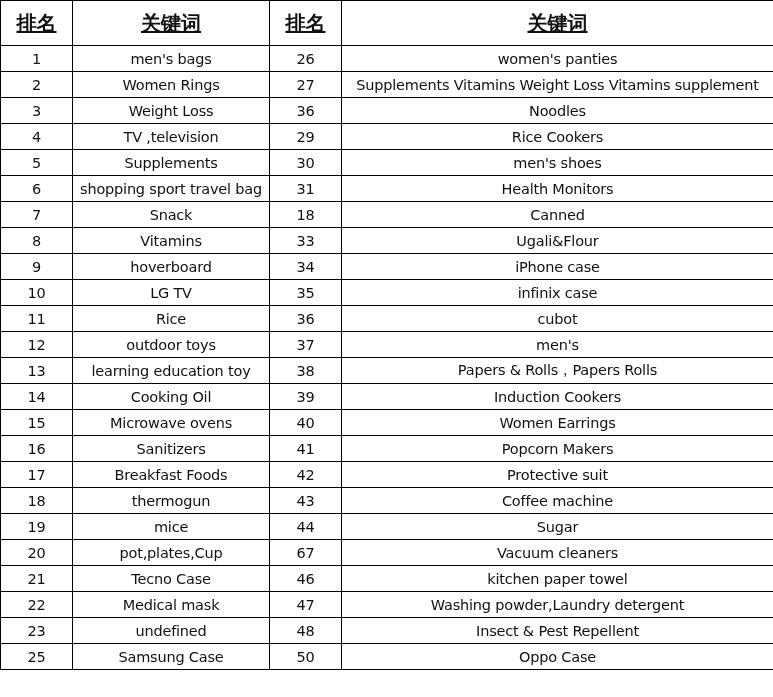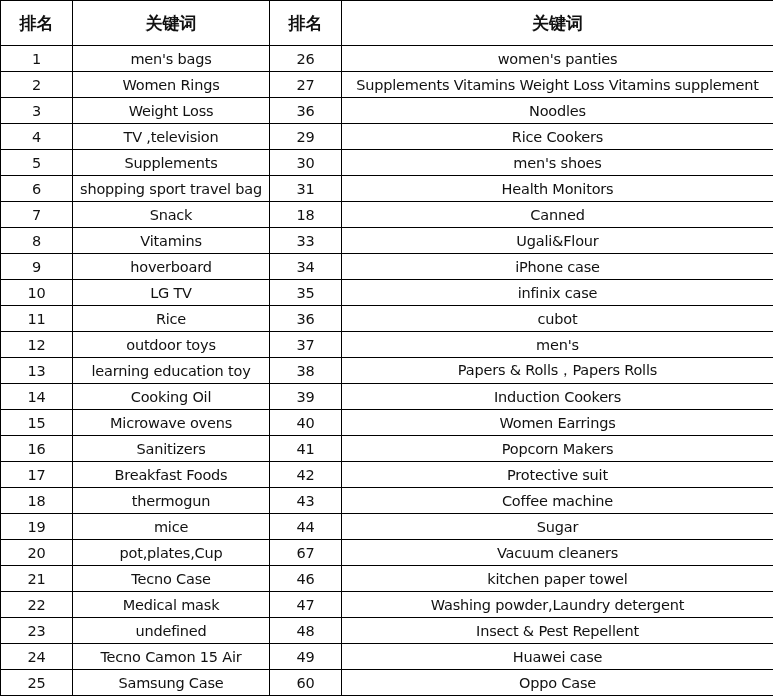--- a/index.html
+++ b/index.html
@@ -14,22 +14,23 @@
     table.kw th, table.kw td {
       border: 1px solid #000000;
       text-align: center;
       vertical-align: middle;
       padding: 0;
       white-space: nowrap;
       overflow: hidden;
     }
     table.kw th {
       height: 44px;
-      font-size: 17px;
+      font-size: 20px;
       font-weight: bold;
+      text-decoration: underline;
     }
     table.kw td {
       height: 25px;
       font-size: 14.5px;
       letter-spacing: -0.2px;
     }
     col.c-rank1 { width: 72px; }
     col.c-kw1 { width: 197px; }
     col.c-rank2 { width: 72px; }
     col.c-kw2 { width: 432px; }
@@ -185,25 +186,19 @@
         <td>47</td>
         <td>Washing powder,Laundry detergent</td>
       </tr>
       <tr>
         <td>23</td>
         <td>undefined</td>
         <td>48</td>
         <td>Insect &amp; Pest Repellent</td>
       </tr>
       <tr>
-        <td>24</td>
-        <td>Tecno Camon 15 Air</td>
-        <td>49</td>
-        <td>Huawei case</td>
-      </tr>
-      <tr>
         <td>25</td>
         <td>Samsung Case</td>
-        <td>60</td>
+        <td>50</td>
         <td>Oppo Case</td>
       </tr>
     </tbody>
 </table>
 
 </body></html>

